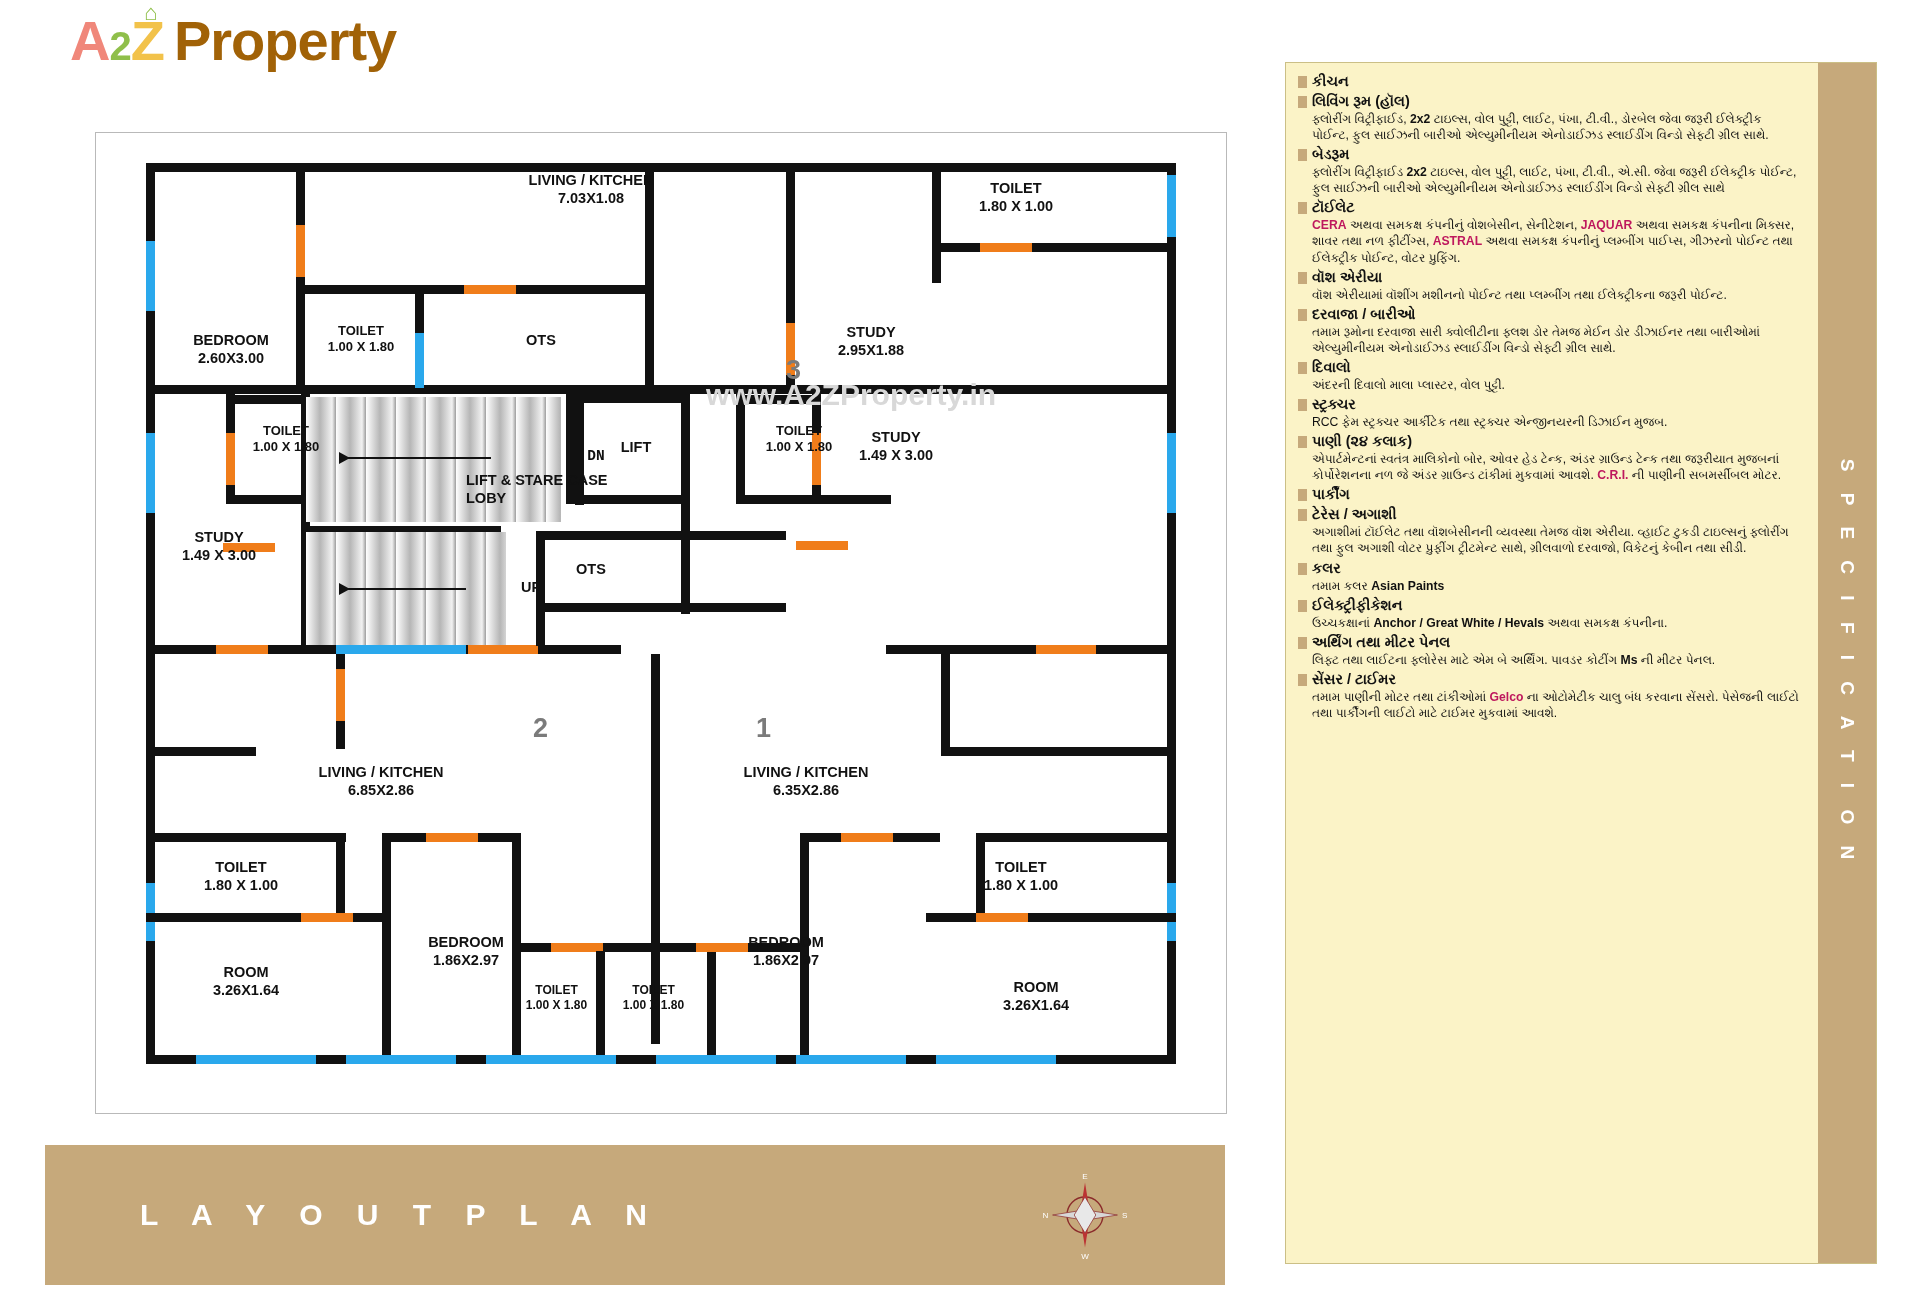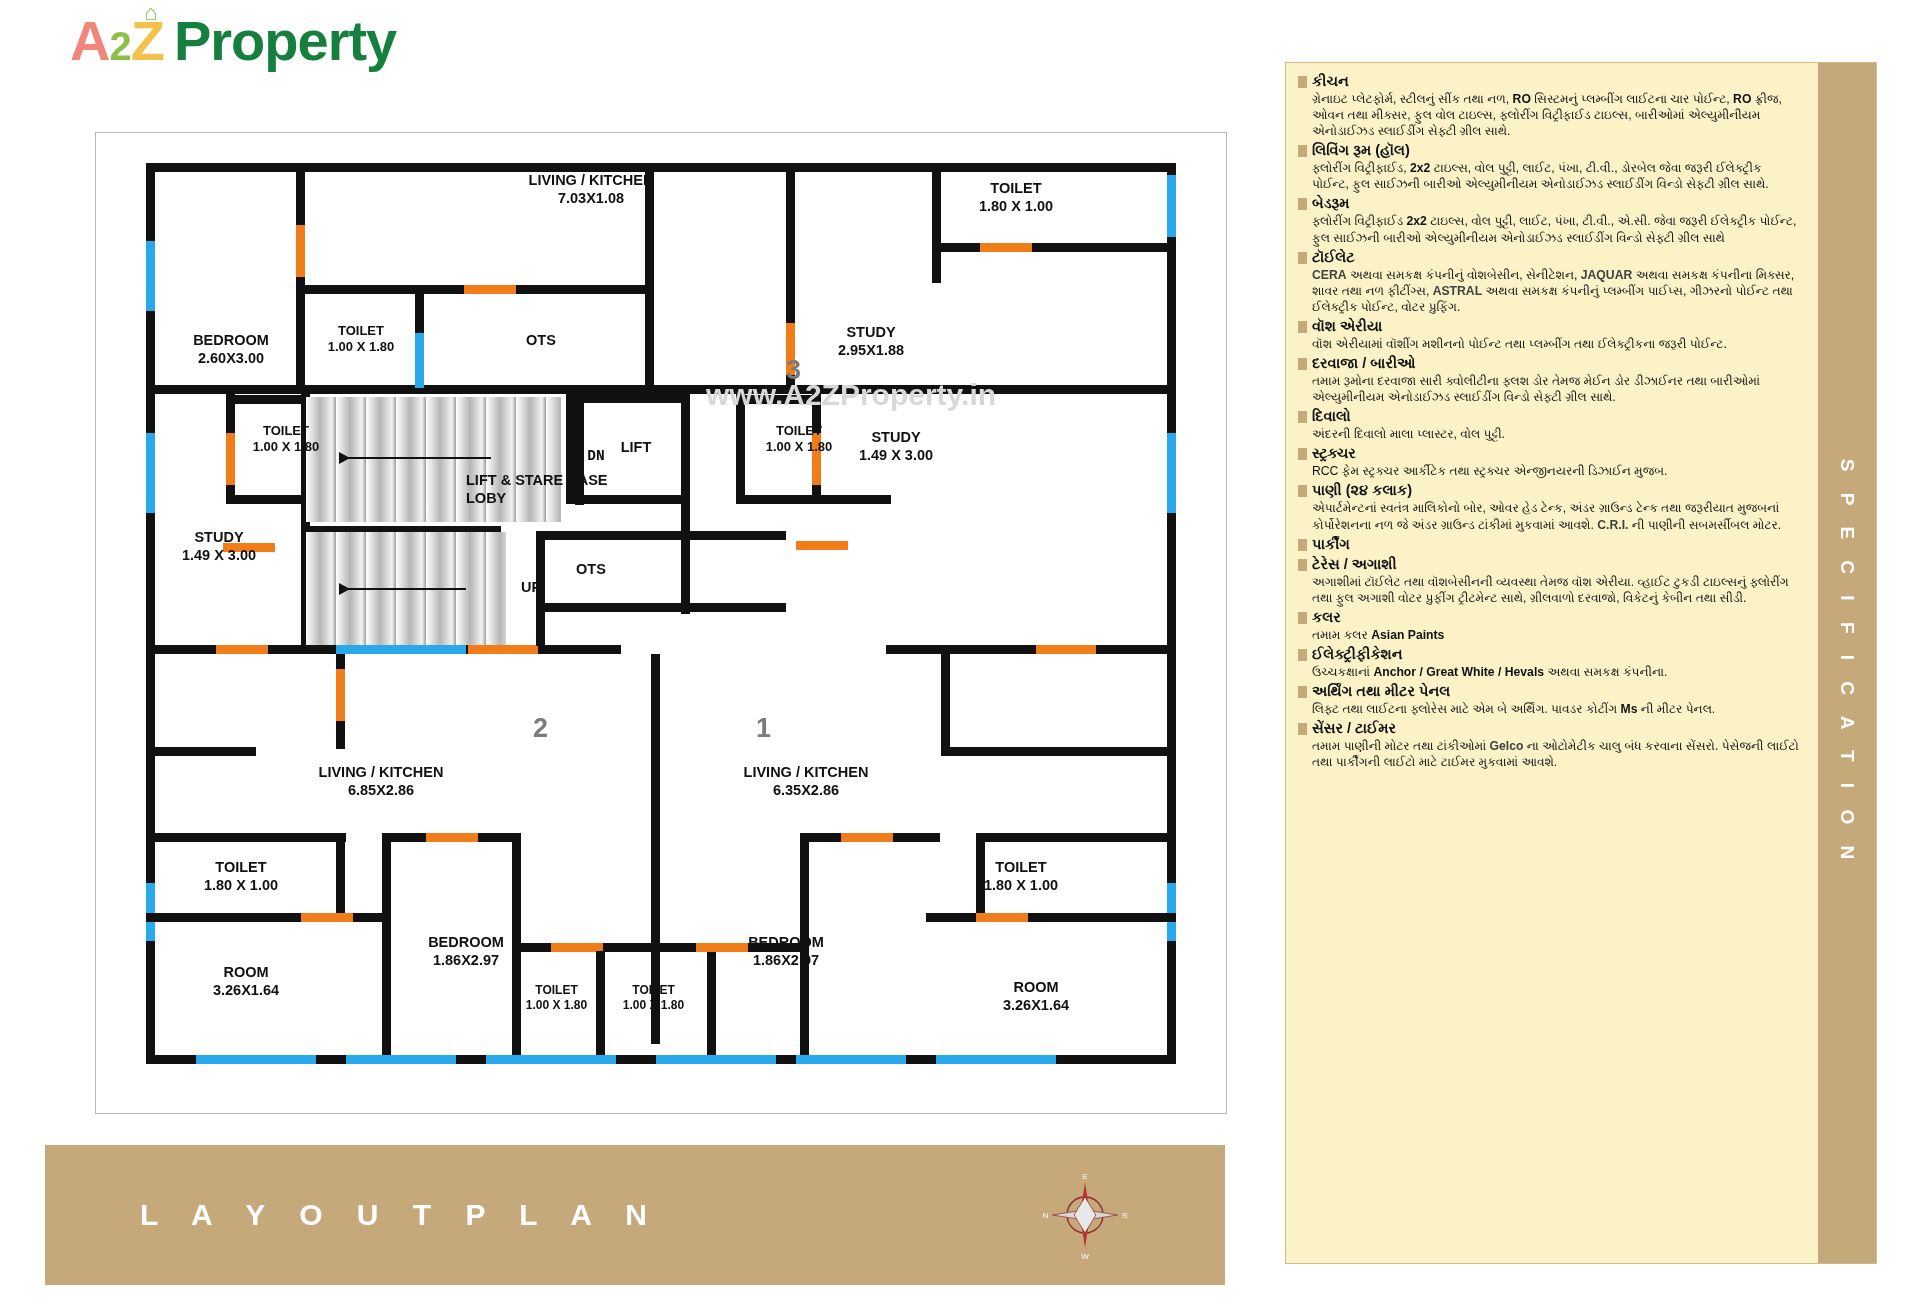--- a/index.html
+++ b/index.html
@@ -6,21 +6,21 @@
   body{
     width:1920px;height:1314px;background:#ffffff;
     font-family:"Liberation Sans", sans-serif;
     position:relative;overflow:hidden;
   }
   
   #logo{position:absolute;left:70px;top:8px;font-size:56px;font-weight:bold;letter-spacing:-1px;}
   #logo .a{color:#f0877a;}
   #logo .two{color:#8fbf4a;font-size:40px;}
   #logo .z{color:#f2c24a;}
-  #logo .prop{color:#15803d;margin-left:10px;margin-top:40px;}
+  #logo .prop{color:#a16207;margin-left:10px;margin-top:40px;}
   #logo .roof{position:absolute;left:74px;top:-8px;font-size:22px;color:#8fbf4a;}
 
   
   #plan-frame{
     position:absolute;left:95px;top:132px;width:1130px;height:980px;
     border:1px solid #b9b9b9;background:#fff;
   }
   #plan{position:absolute;left:0;top:0;width:1130px;height:980px;}
   .wall{position:absolute;background:#111;}
   .cblue{position:absolute;background:#2aa8ec;}
@@ -60,21 +60,21 @@
   #spec-strip span{
     position:absolute;left:50%;top:50%;
     transform:translate(-50%,-50%) rotate(90deg);
     white-space:nowrap;color:#fff;font-weight:bold;font-size:19px;letter-spacing:8px;
   }
   #spec-list{position:absolute;left:14px;top:10px;width:500px;}
   .spec-item{margin-bottom:3px;position:relative;padding-left:10px;}
   .spec-item .tick{position:absolute;left:-2px;top:3px;width:9px;height:12px;background:#c6a97b;}
   .spec-h{font-size:14.5px;font-weight:bold;color:#111;margin:0 0 1px 2px;}
   .spec-b{font-size:12.2px;color:#111;line-height:1.32;margin:0 0 0 2px;}
-  .hl-red{color:#404040;font-weight:bold;}
+  .hl-red{color:#be185d;font-weight:bold;}
   .hl-b{font-weight:bold;}
 </style>
 </head>
 <body>
 
 <div id="logo">
   <span class="roof">⌂</span>
   <span class="a">A</span><span class="two">2</span><span class="z">Z</span><span class="prop">Property</span>
 </div>
 
@@ -351,21 +351,20 @@
 </svg>
 
 <div id="spec-panel">
   <div id="spec-strip">
     <span>S P E C I F I C A T I O N</span>
   </div>
   <div id="spec-list">
       <div class="spec-item">
         <span class="tick"></span>
         <div class="spec-h">કીચન</div>
-        <div class="spec-b">ગ્રેનાઇટ પ્લેટફોર્મ, સ્ટીલનું સીંક તથા નળ, <span class="hl-b">RO</span> સિસ્ટમનું પ્લમ્બીંગ લાઈટના ચાર પોઈન્ટ, <span class="hl-b">RO</span> ફ્રીજ, ઓવન તથા મીક્સર, ફુલ વોલ ટાઇલ્સ, ફ્લોરીંગ વિટ્રીફાઈડ ટાઇલ્સ, બારીઓમાં એલ્યુમીનીયમ એનોડાઈઝડ સ્લાઈડીંગ સેફ્ટી ગ્રીલ સાથે.</div>
       </div>
       <div class="spec-item">
         <span class="tick"></span>
         <div class="spec-h">લિવિંગ રૂમ (હૉલ)</div>
         <div class="spec-b">ફ્લોરીંગ વિટ્રીફાઈડ, <span class="hl-b">2x2</span> ટાઇલ્સ, વોલ પુટ્ટી, લાઈટ, પંખા, ટી.વી., ડોરબેલ જેવા જરૂરી ઈલેક્ટ્રીક પોઈન્ટ, ફુલ સાઈઝની બારીઓ એલ્યુમીનીયમ એનોડાઈઝડ સ્લાઈડીંગ વિન્ડો સેફ્ટી ગ્રીલ સાથે.</div>
       </div>
       <div class="spec-item">
         <span class="tick"></span>
         <div class="spec-h">બેડરૂમ</div>
         <div class="spec-b">ફ્લોરીંગ વિટ્રીફાઈડ <span class="hl-b">2x2</span> ટાઇલ્સ, વોલ પુટ્ટી, લાઈટ, પંખા, ટી.વી., એ.સી. જેવા જરૂરી ઈલેક્ટ્રીક પોઈન્ટ, ફુલ સાઈઝની બારીઓ એલ્યુમીનીયમ એનોડાઈઝડ સ્લાઈડીંગ વિન્ડો સેફ્ટી ગ્રીલ સાથે</div>

